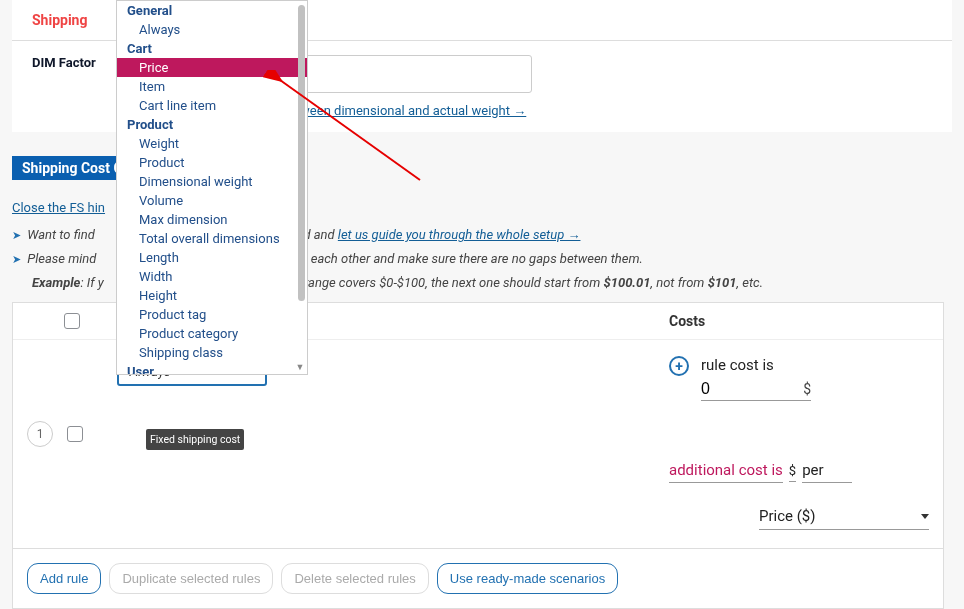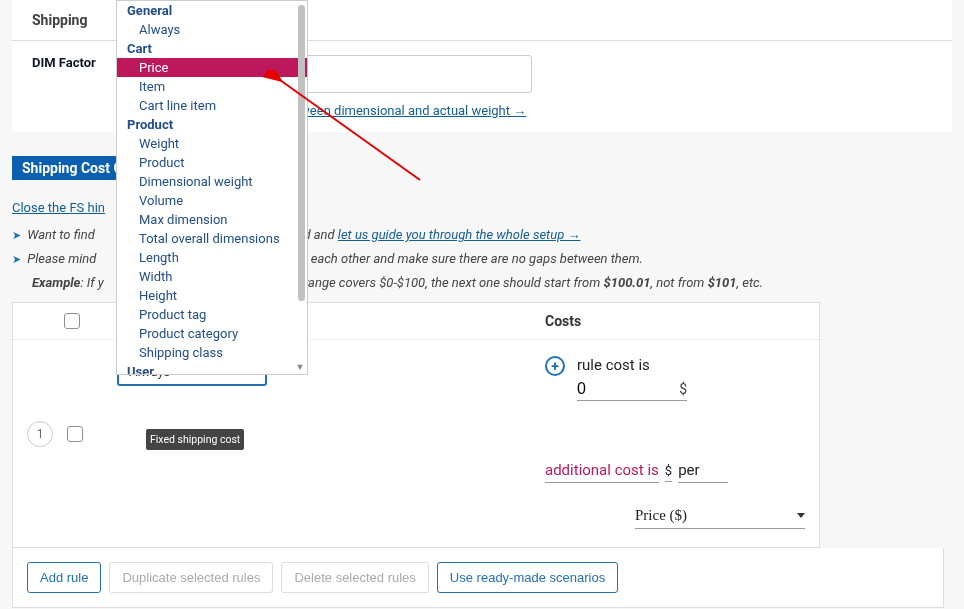--- a/index.html
+++ b/index.html
@@ -20,21 +20,21 @@
     .tab-section {
       border-bottom: 1px solid #ddd;
       padding: 0;
       background: #fff;
     }
     .tab-label {
       display: inline-block;
       font-weight: bold;
       font-size: 14px;
       padding: 12px 20px;
-      color: #404040;
+      color: #ef4444;
     }
     .dim-factor-row {
       display: flex;
       align-items: flex-start;
       padding: 14px 20px;
       background: #fff;
     }
     .dim-factor-label {
       font-size: 13px;
       font-weight: bold;
@@ -93,21 +93,21 @@
       margin-top: 6px;
       margin-left: 20px;
       font-style: italic;
       color: #444;
     }
     .example-line b { font-weight: bold; font-style: italic; }
     .rules-table {
       margin-top: 12px;
       background: #fff;
       border: 1px solid #ddd;
-      width: 808px;
+      width: 932px;
     }
     .rules-header {
       display: flex;
       border-bottom: 1px solid #eee;
       padding: 10px 14px;
       align-items: center;
     }
     .header-checkbox-cell { width: 90px; display:flex; justify-content:center; }
     .header-checkbox {
       width: 16px; height: 16px;
@@ -249,21 +249,20 @@
     .per-label {
       font-size: 15px;
       color: #222;
       border-bottom: 1px solid #999;
       padding-bottom: 3px;
       width: 50px;
     }
     .price-dropdown-row {
       display: flex;
       padding: 10px 14px 18px 14px;
-      font-family: Liberation Serif, serif;
     }
     .price-dropdown {
       margin-left: auto;
       width: 170px;
       border-bottom: 1px solid #999;
       padding: 4px 0;
       display: flex;
       align-items: center;
       justify-content: space-between;
       cursor: pointer;
@@ -275,21 +274,21 @@
       display: flex;
       gap: 8px;
       border: 1px solid #ddd;
       border-top: none;
       width: 932px;
     }
     .btn {
       border: 1px solid #2271b1;
       color: #2271b1;
       background: #fff;
-      border-radius: 3px;
+      border-radius: 11px;
       padding: 7px 12px;
       font-size: 13px;
       cursor: pointer;
     }
     .btn.disabled {
       border: 1px solid #ddd;
       color: #aaa;
       cursor: default;
     }
     

